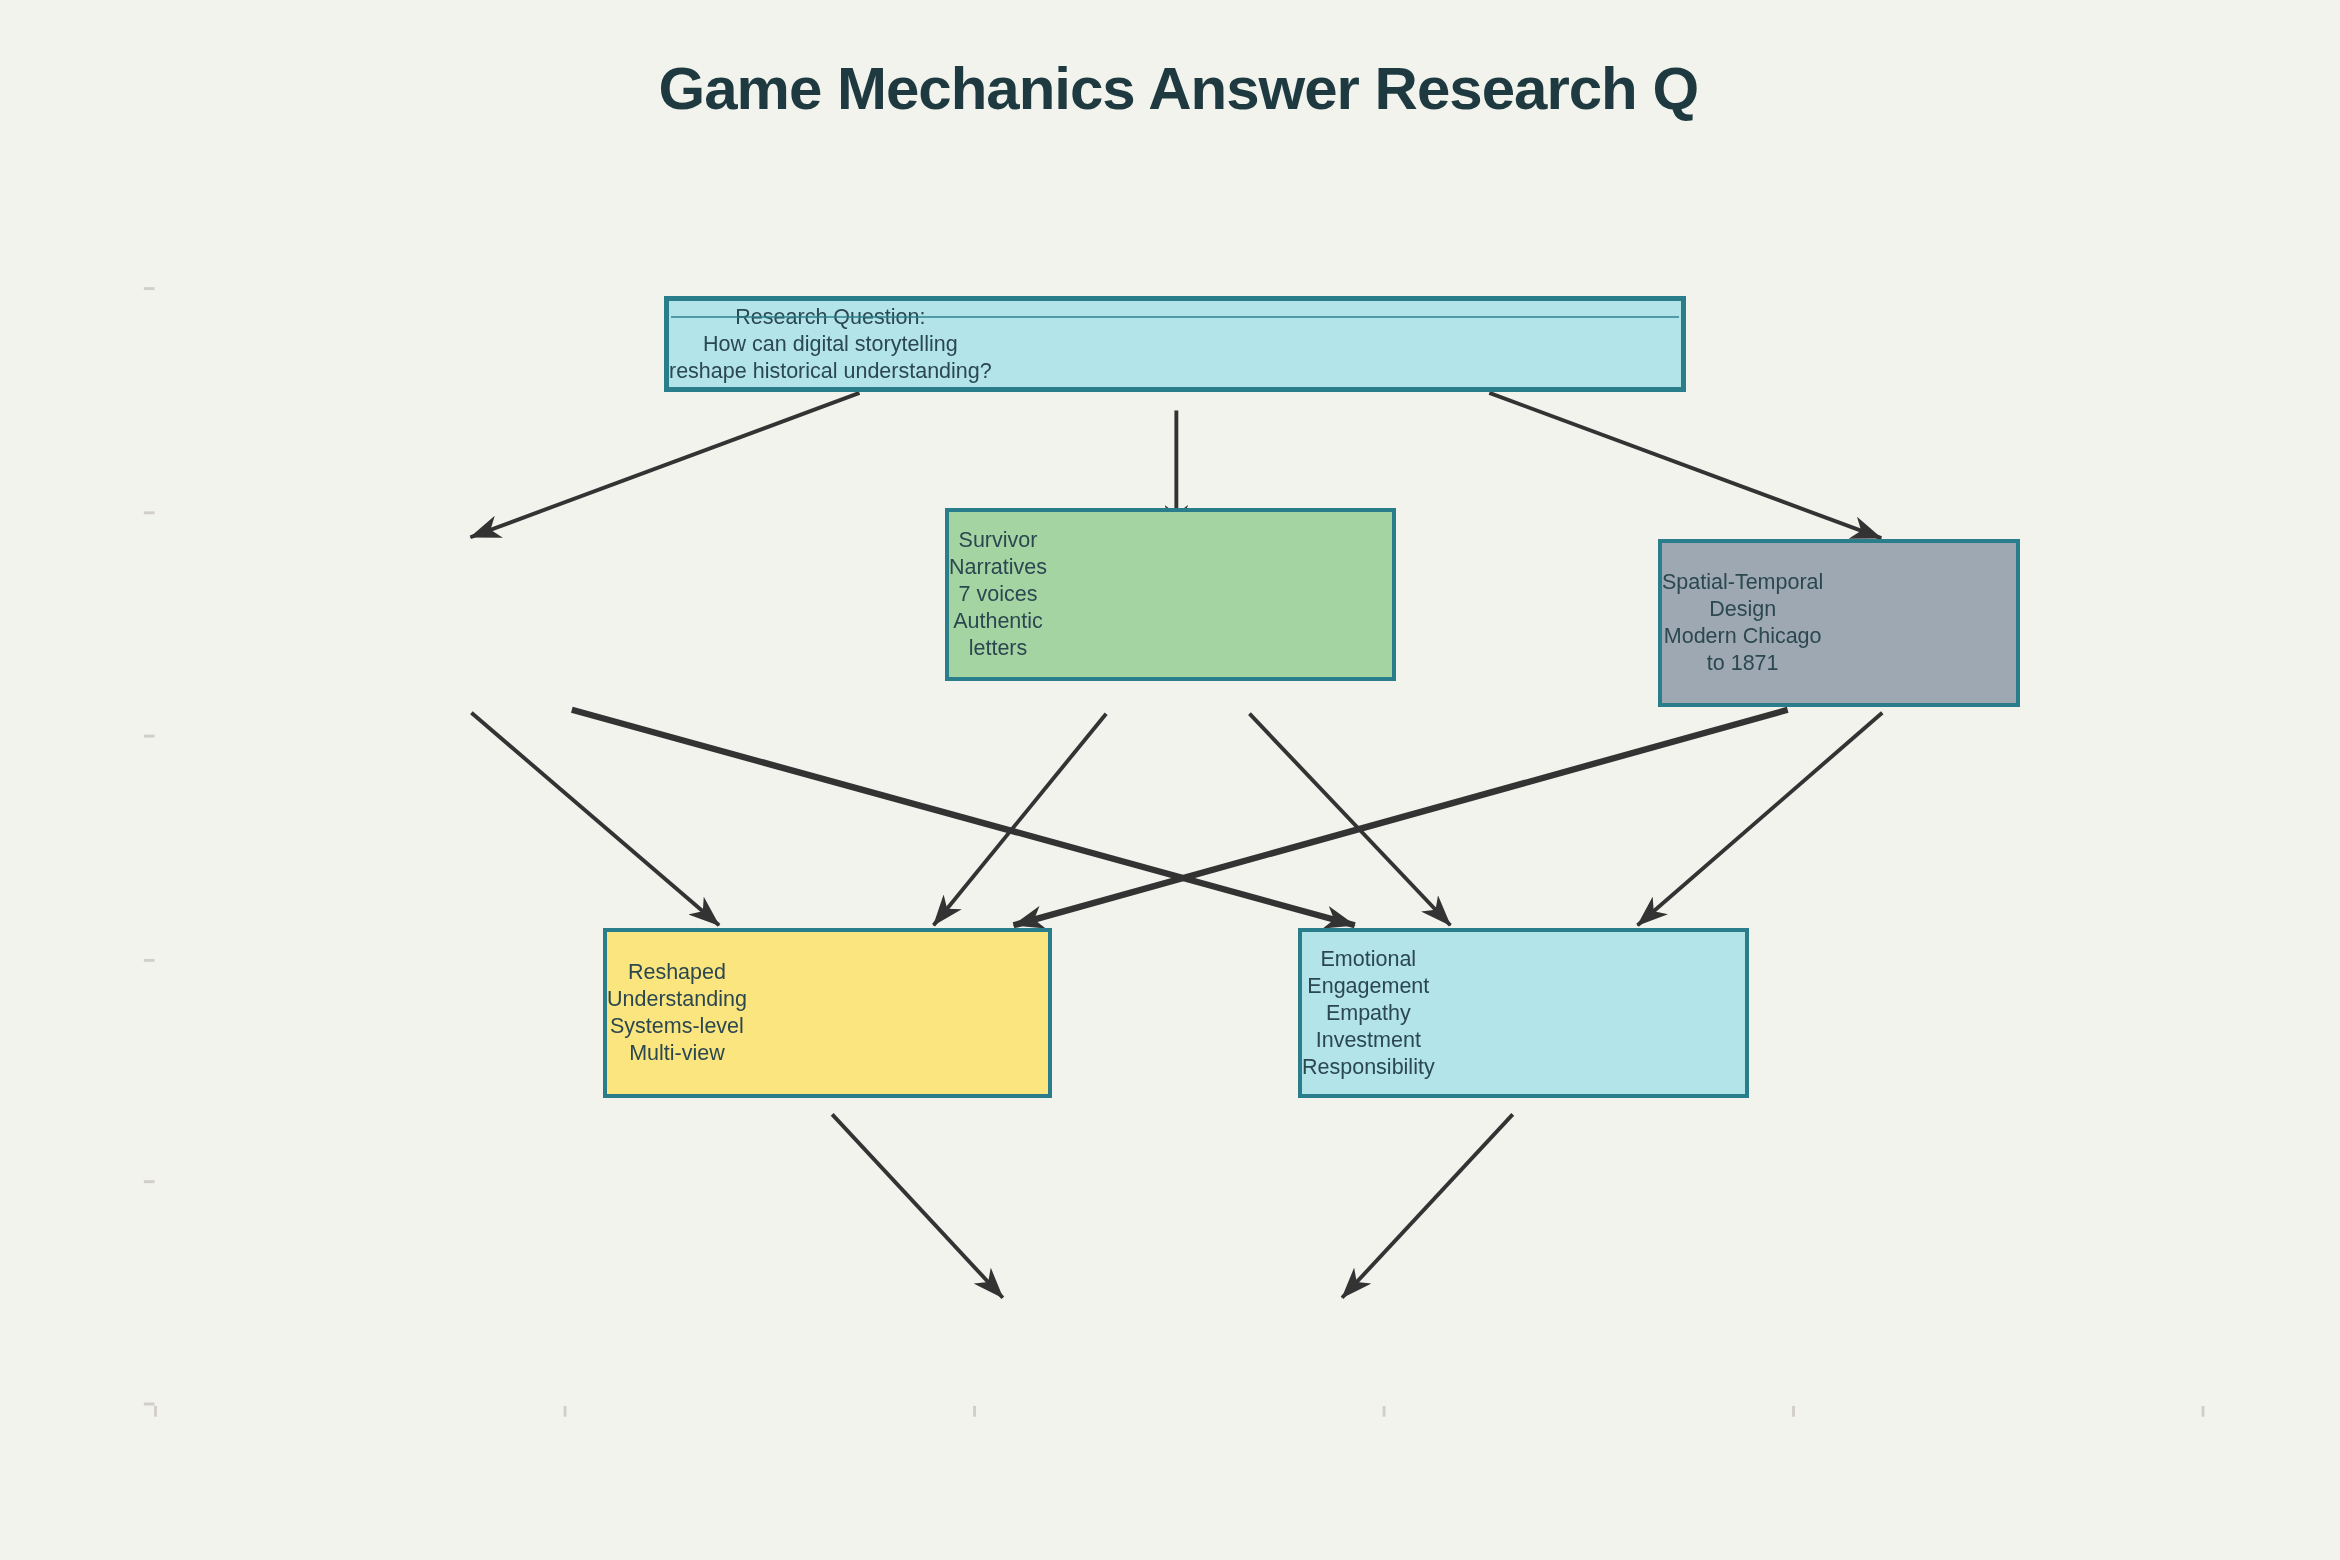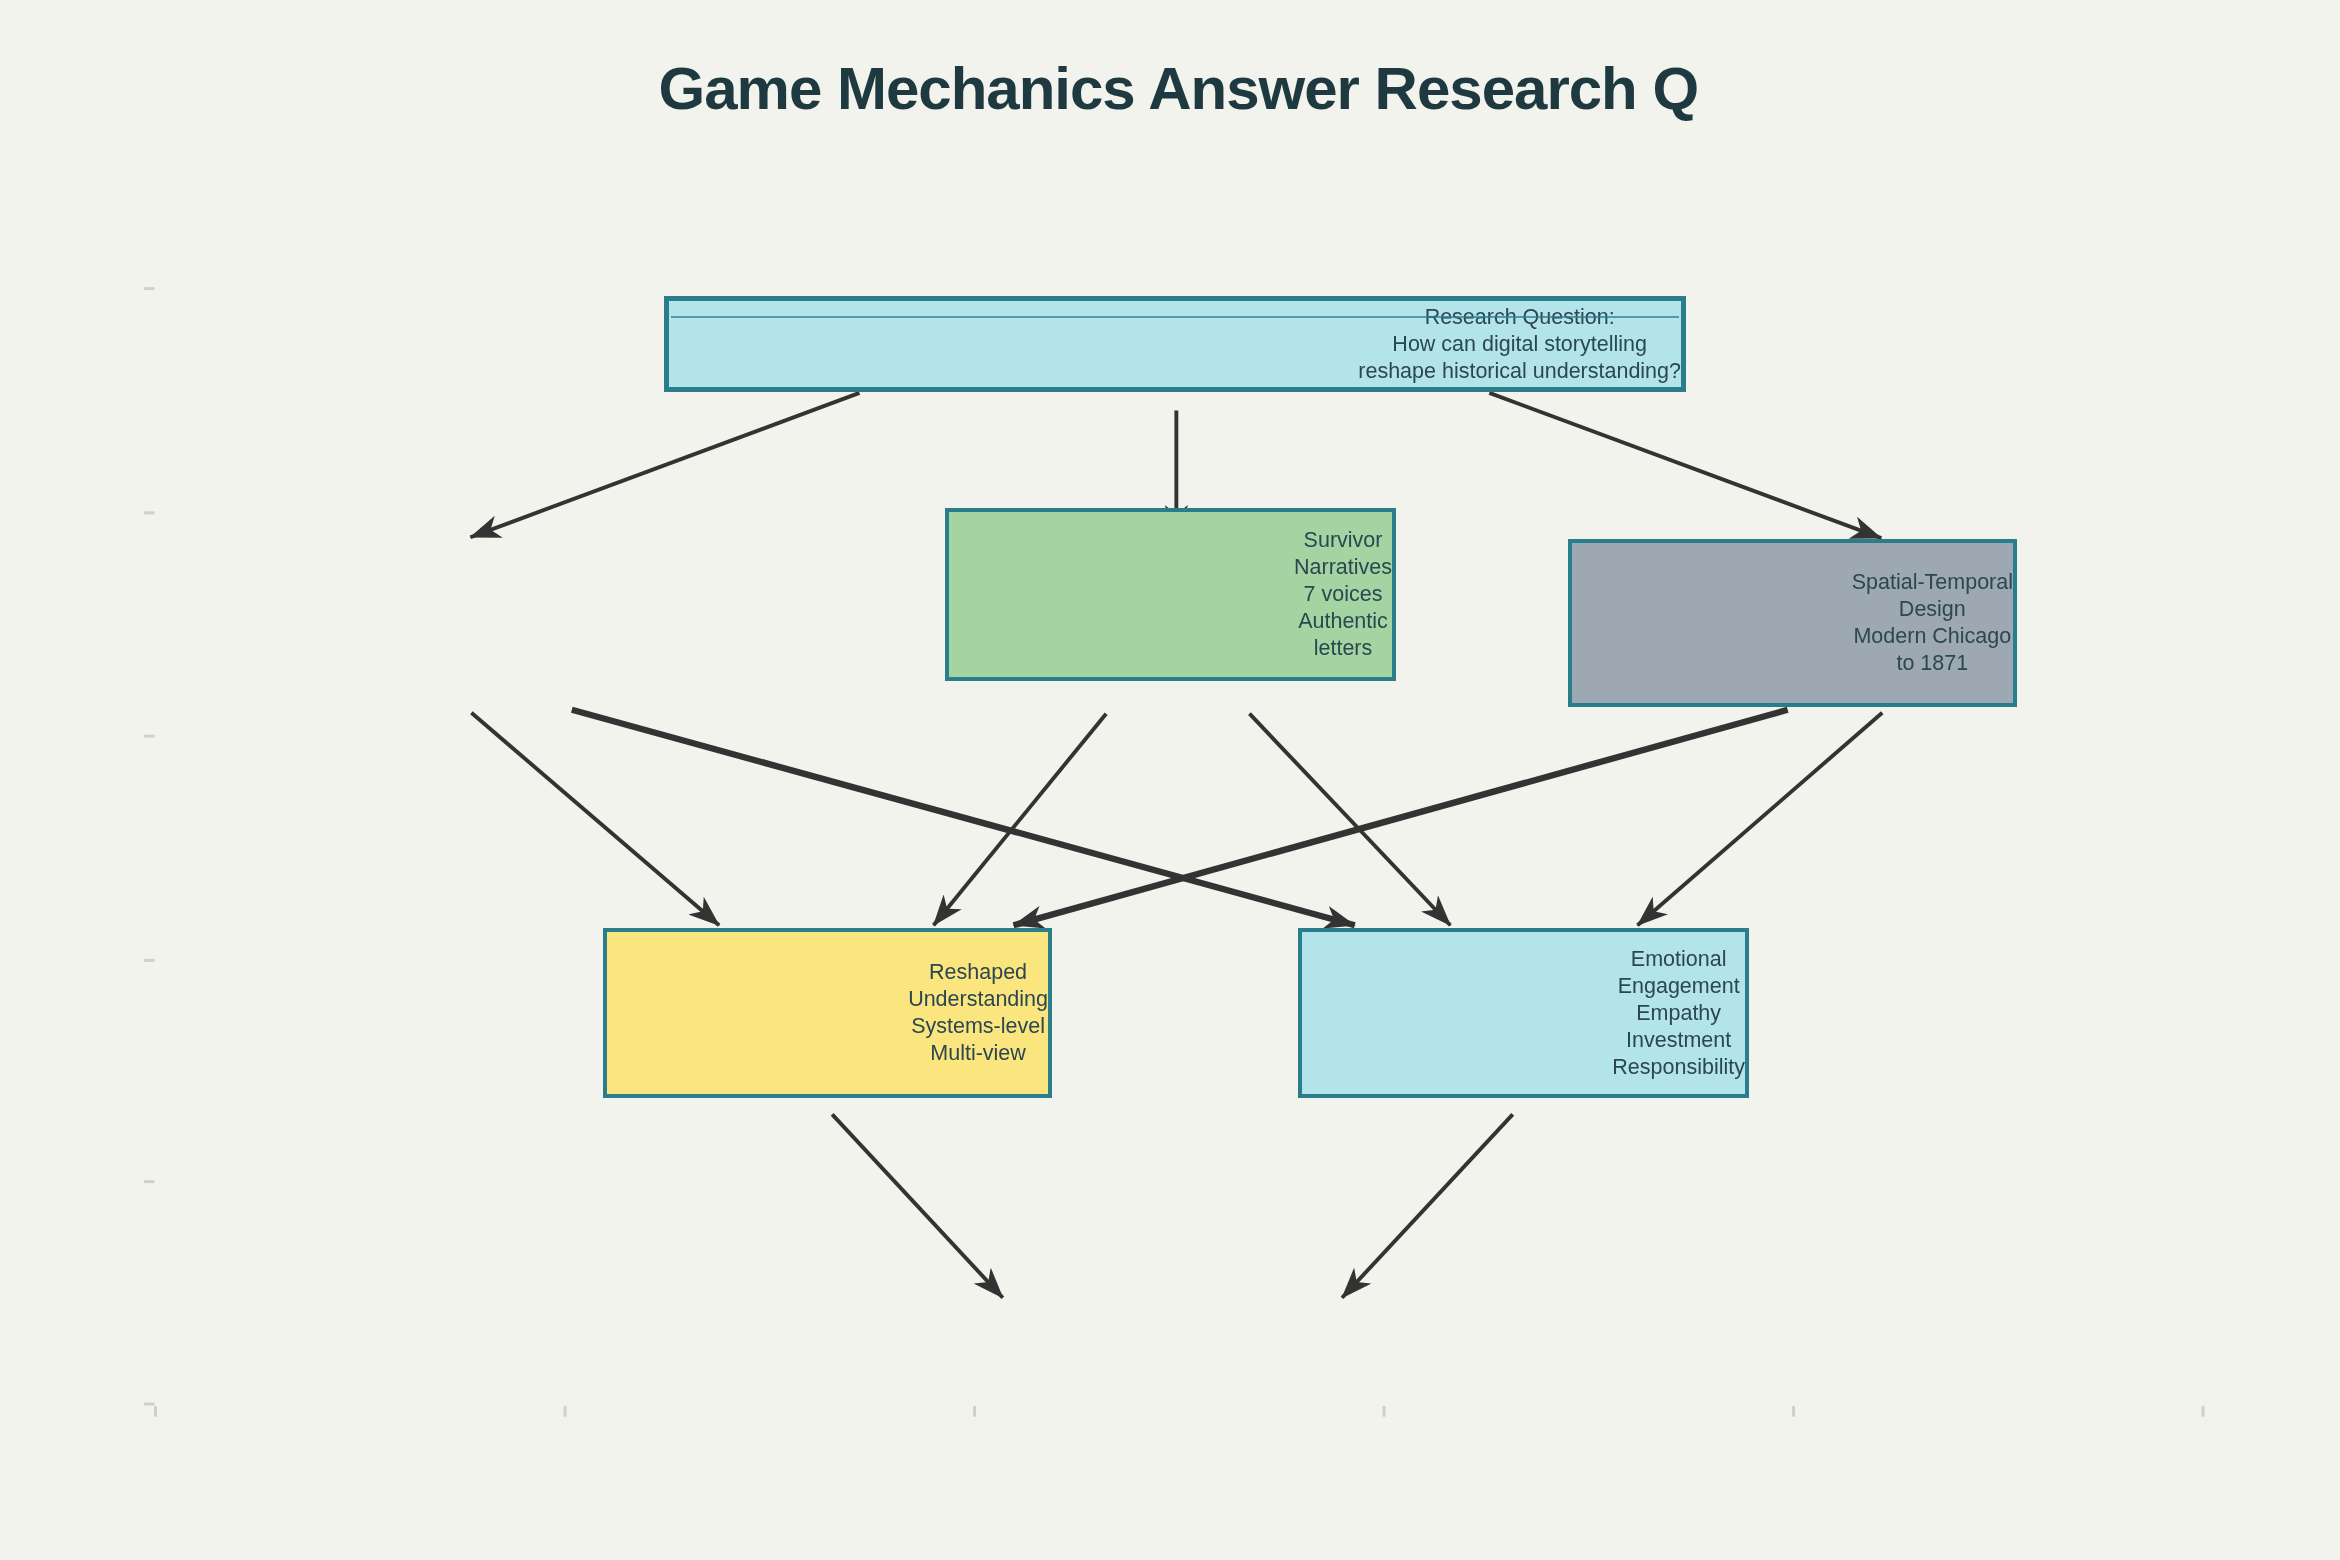--- a/index.html
+++ b/index.html
@@ -27,38 +27,38 @@
   #edge-layer { position: absolute; top: 0; left: 0; z-index: 1; }
 
   .node {
     position: absolute;
     z-index: 2;
     box-sizing: border-box;
     border: 4.9px solid #2a7e8c;
     background: #ddd;
     display: flex;
     align-items: center;
-    justify-content: flex-end;
+    justify-content: flex-start;
   }
   .node .node-label {
     white-space: pre-line;
     text-align: center;
     font-size: 21.5px;
     line-height: 27px;
     color: #2b4750;
   }
 
   #node-research_question            { left: 664px;  top: 296px;  width: 1022px; height: 96px;  border-width: 5.9px; }
   #node-research_question::after {
     content: ""; position: absolute; left: 2px; right: 2px; top: 14.6px; height: 2.9px;
     background: rgba(42,126,140,0.72); pointer-events: none;
   }
   #node-interactive_gameplay         { left: 236px;  top: 539px;  width: 450px;  height: 173px; }
   #node-survivor_narratives          { left: 945px;  top: 508px;  width: 451px;  height: 173px; }
-  #node-spatial_temporal             { left: 1568px; top: 539px;  width: 449px;  height: 168px; }
+  #node-spatial_temporal             { left: 1658px; top: 539px;  width: 362px;  height: 168px; }
   #node-reshaped_understanding       { left: 603px;  top: 928px;  width: 449px;  height: 170px; }
   #node-emotional_engagement         { left: 1298px; top: 928px;  width: 451px;  height: 170px; }
   #node-changed_public_consciousness { left: 813px;  top: 1301px; width: 725px;  height: 94px;  border-width: 5.9px; }
 </style>
 </head>
 <body style="background: rgb(242, 243, 237);">
 
 <div id="diagram-canvas">
 
   <h1 id="page-title" style="color: rgb(30, 58, 64);">Game Mechanics Answer Research Q</h1>

